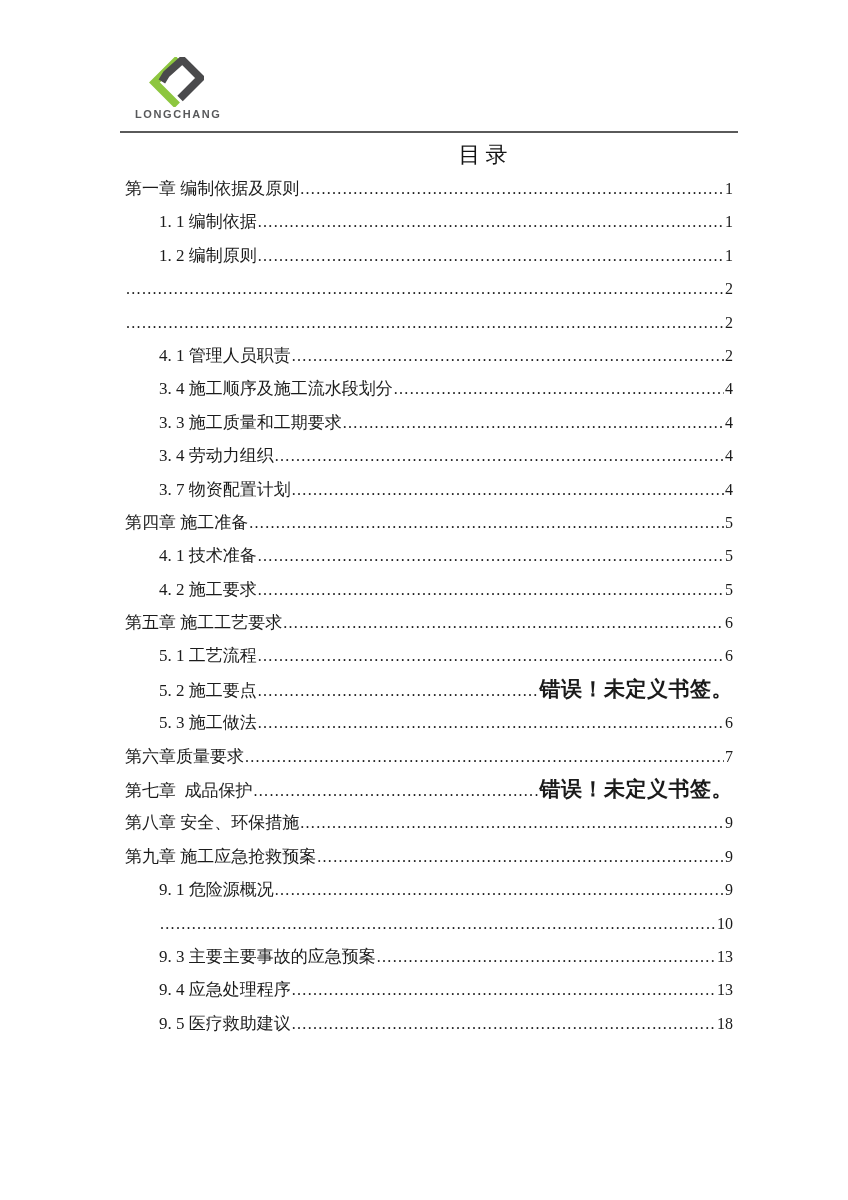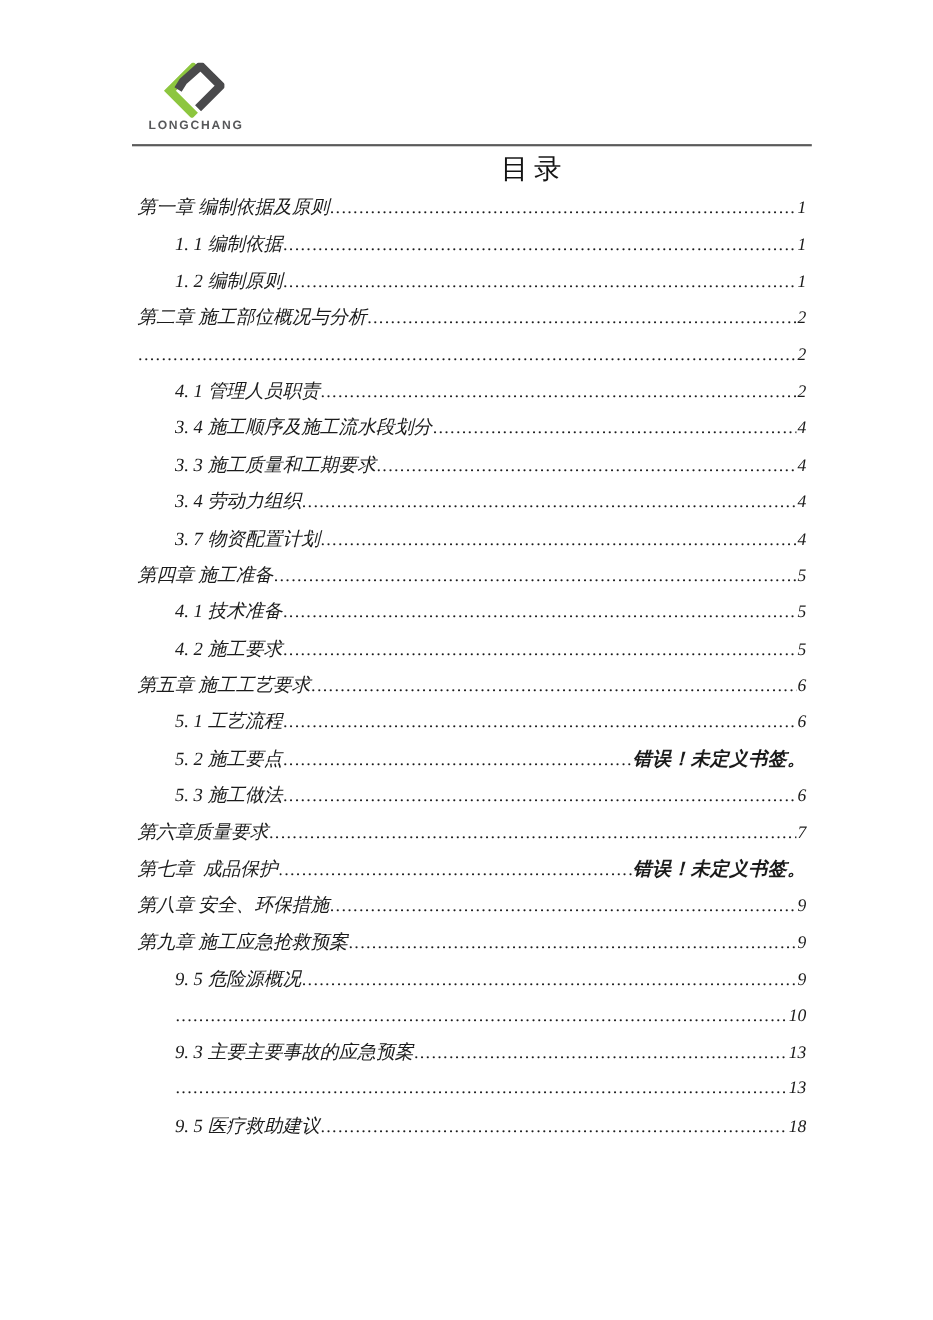--- a/index.html
+++ b/index.html
@@ -49,34 +49,33 @@
     margin-top: 10px;
     margin-left: -5px;
     margin-right: -5px;
   }
 
   
   .toc-title {
     margin-top: 7px;
     text-align: center;
     padding-left: 113px;            
-    font-size: 25px;
+    font-size: 22px;
     font-weight: normal;
     letter-spacing: 5px;
     line-height: 30px;
     color: #141414;
   }
 
   
   .toc { margin-top: 2px; }
   .toc-row {
     display: flex;
     align-items: baseline;
     height: 33.4px;
-    font-style: italic;
   }
   .toc-row > span { line-height: 33.4px; }
   .toc-row.sub { padding-left: 34px; }
   .toc-label {
     flex: none;
     font-size: 17px;
     white-space: pre;
     color: #1b1b1b;
   }
   .toc-dots {
@@ -90,21 +89,21 @@
   }
   .toc-dots::after {
     content: "..................................................................................................................................................................................................";
   }
   .toc-page {
     flex: none;
     font-size: 16px;
     color: #1b1b1b;
   }
   .toc-row.bold-ref .toc-page {
-    font-size: 17px;
+    font-size: 21px;
     font-weight: bold;
     letter-spacing: 0.5px;
     text-align: center;
   }
 </style>
 </head>
 <body>
 
 <div class="page">
 
@@ -132,21 +131,20 @@
         <span class="toc-label">1. 1 编制依据</span>
         <span class="toc-dots"></span>
         <span class="toc-page">1</span>
       </div>
       <div class="toc-row sub">
         <span class="toc-label">1. 2 编制原则</span>
         <span class="toc-dots"></span>
         <span class="toc-page">1</span>
       </div>
       <div class="toc-row">
-        <span class="toc-label">第二章 施工部位概况与分析</span>
         <span class="toc-dots"></span>
         <span class="toc-page">2</span>
       </div>
       <div class="toc-row">
         <span class="toc-dots"></span>
         <span class="toc-page">2</span>
       </div>
       <div class="toc-row sub">
         <span class="toc-label">4. 1 管理人员职责</span>
         <span class="toc-dots"></span>
@@ -221,34 +219,35 @@
         <span class="toc-label">第八章 安全、环保措施</span>
         <span class="toc-dots"></span>
         <span class="toc-page">9</span>
       </div>
       <div class="toc-row">
         <span class="toc-label">第九章 施工应急抢救预案</span>
         <span class="toc-dots"></span>
         <span class="toc-page">9</span>
       </div>
       <div class="toc-row sub">
-        <span class="toc-label">9. 5 危险源概况</span>
+        <span class="toc-label">9. 1 危险源概况</span>
         <span class="toc-dots"></span>
         <span class="toc-page">9</span>
       </div>
       <div class="toc-row sub">
         <span class="toc-dots"></span>
         <span class="toc-page">10</span>
       </div>
       <div class="toc-row sub">
         <span class="toc-label">9. 3 主要主要事故的应急预案</span>
         <span class="toc-dots"></span>
         <span class="toc-page">13</span>
       </div>
       <div class="toc-row sub">
+        <span class="toc-label">9. 4 应急处理程序</span>
         <span class="toc-dots"></span>
         <span class="toc-page">13</span>
       </div>
       <div class="toc-row sub">
         <span class="toc-label">9. 5 医疗救助建议</span>
         <span class="toc-dots"></span>
         <span class="toc-page">18</span>
       </div>
     </nav>
 

